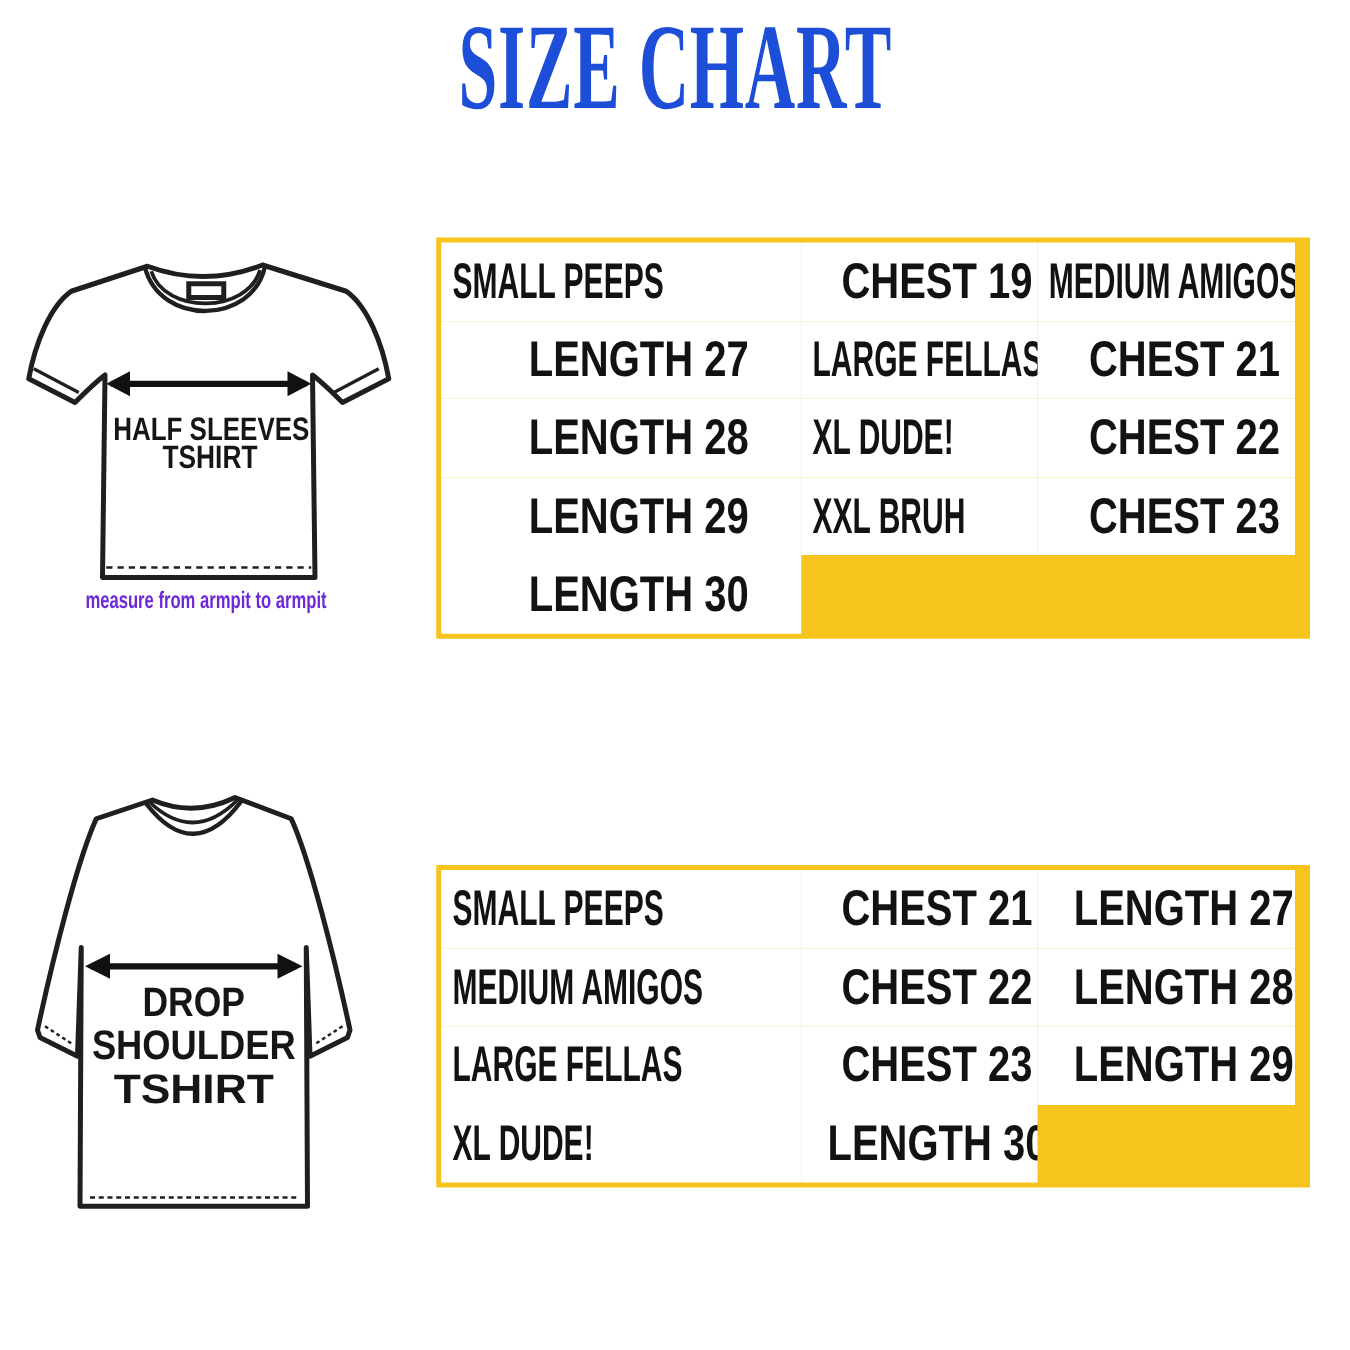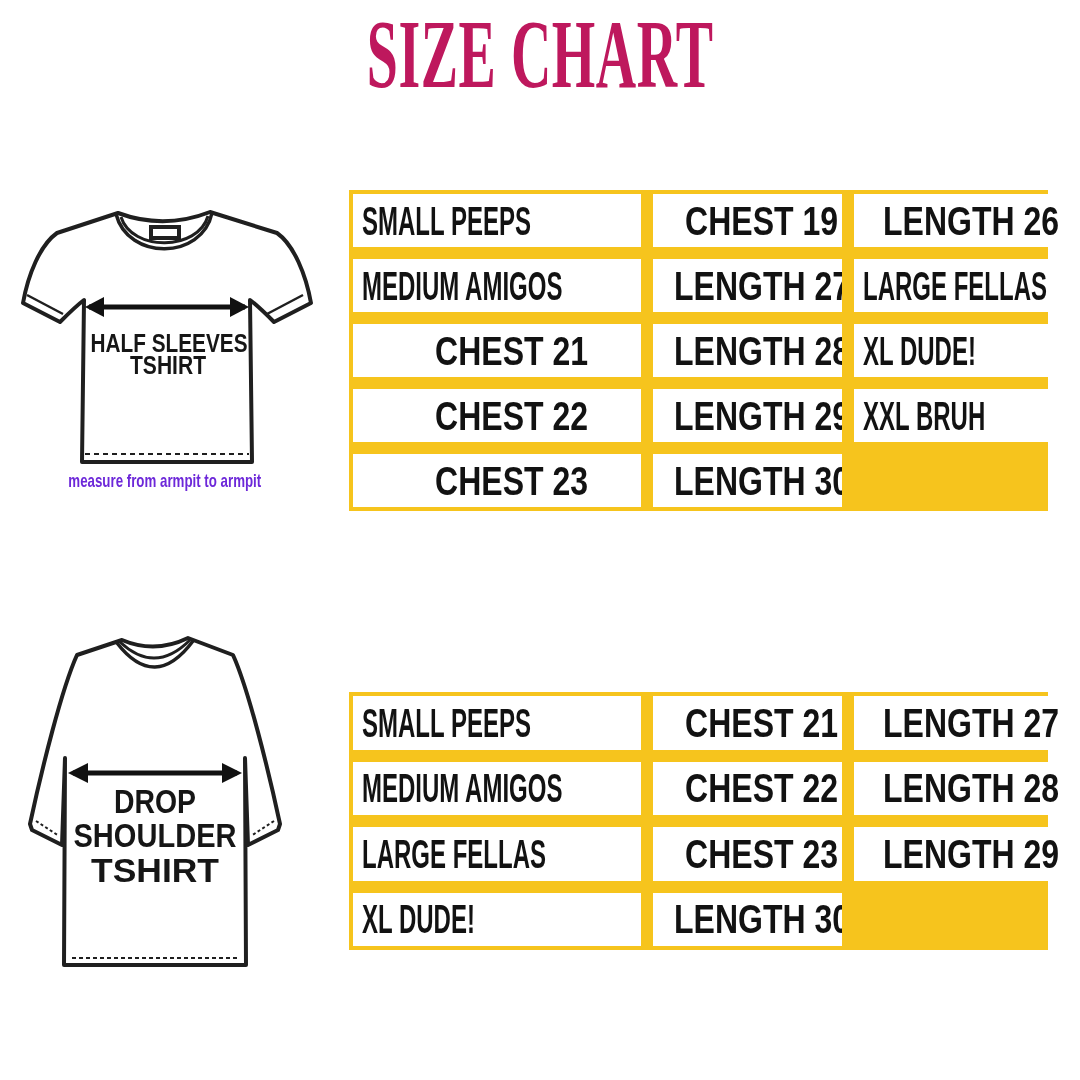--- a/index.html
+++ b/index.html
@@ -5,30 +5,30 @@
   html,body{margin:0;padding:0;background:#ffffff;}
   .canvas{
     position:relative;width:1080px;height:1080px;background:#ffffff;overflow:hidden;
     font-family:"Liberation Sans",sans-serif;color:#121212;
   }
   .abs{position:absolute;}
 
   
   .page-title{
     left:0;top:5px;width:1080px;text-align:center;line-height:1;
-    font-family:"Liberation Serif",serif;font-weight:bold;font-size:98px;color:#be185d;
+    font-family:"Liberation Serif",serif;font-weight:bold;font-size:98px;color:#1d4ed8;
     letter-spacing:1px;
   }
   .page-title span{display:inline-block;transform:scaleX(0.57);transform-origin:center top;white-space:nowrap;}
 
   
   .size-table{
     left:349px;width:699px;box-sizing:border-box;
     background:#F6C41D;display:grid;grid-template-columns:288px 189px 206px;
-    gap:12px;padding:4px;
+    gap:0;padding:4px;
   }
   #table-half{top:190px;height:321px;grid-template-rows:repeat(5,1fr);}
   #table-drop{top:692px;height:258px;grid-template-rows:repeat(4,1fr);}
   .cell{background:#ffffff;display:flex;align-items:center;overflow:hidden;padding-left:29px;}
   .cell.size{justify-content:flex-start;padding-left:9px;}
   .cell.num{justify-content:center;}
   .cell span{
     font-weight:bold;font-size:40px;color:#121212;white-space:nowrap;line-height:1;
     display:inline-block;
   }
@@ -79,23 +79,20 @@
   <div class="abs tee-caption">
     <span>measure from armpit to armpit</span>
   </div>
 
   <div id="table-half" class="abs size-table">
     <div class="cell size">
         <span>SMALL PEEPS</span>
       </div>
     <div class="cell num">
         <span>CHEST 19</span>
-      </div>
-    <div class="cell num">
-        <span>LENGTH 26</span>
       </div>
 
     <div class="cell size">
         <span>MEDIUM AMIGOS</span>
       </div>
     <div class="cell num">
         <span>LENGTH 27</span>
       </div>
 
     <div class="cell size">

